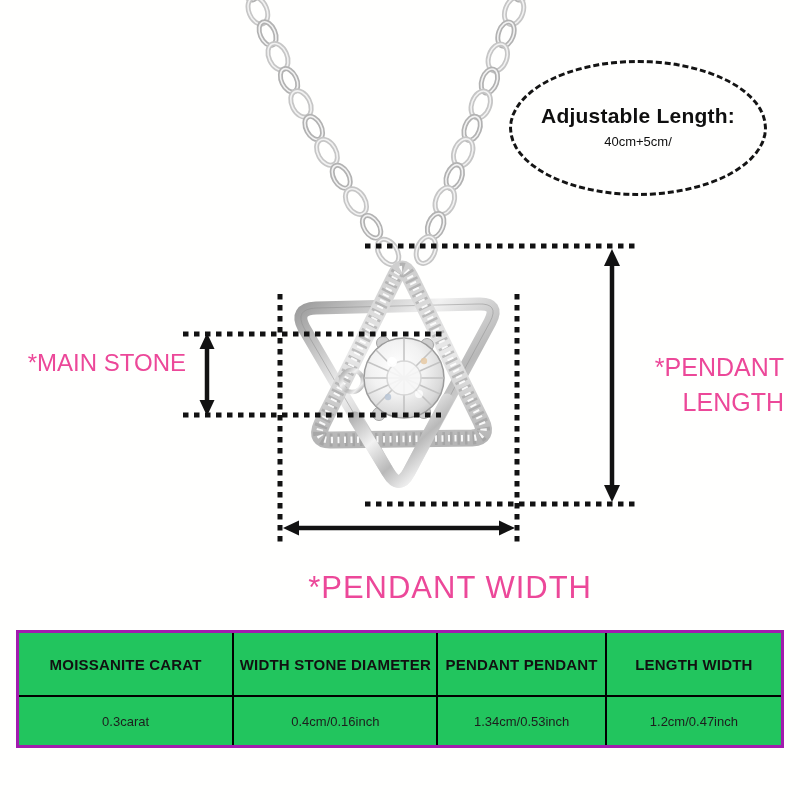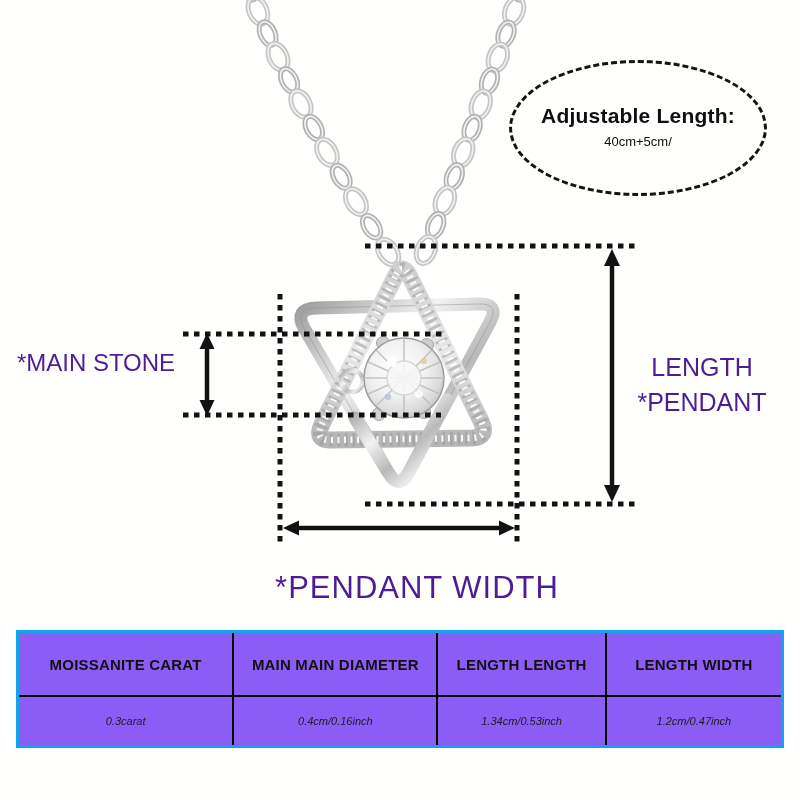--- a/index.html
+++ b/index.html
@@ -13,37 +13,37 @@
   #adjustable-badge{
     left:509px;top:60px;width:252px;height:130px;
     border:3px dashed #141414;border-radius:50%;
     display:flex;flex-direction:column;align-items:center;justify-content:center;
     text-align:center;color:#0f0f0f;background:transparent;
   }
   #adjustable-badge .t1{font-weight:700;font-size:21px;line-height:27px;letter-spacing:.2px;}
   #adjustable-badge .t2{font-size:13px;line-height:25px;}
   
   .measure-label{
-    text-align:center;color:#4c1d95;font-weight:400;
+    text-align:right;color:#ec4899;font-weight:400;
   }
   #label-main-stone{left:6px;top:345px;width:180px;font-size:24px;line-height:35px;}
   #label-pendant-length{left:620px;top:350px;width:164px;font-size:25px;line-height:35px;}
   #label-pendant-width{left:242px;top:570px;width:350px;font-size:31px;line-height:36px;letter-spacing:1px;}
   
   #spec-table-wrap{left:16px;top:630px;width:768px;}
   table.spec{
-    width:100%;border-collapse:collapse;background:#8b5cf6;
-    border:3px solid #0ea5e9;table-layout:fixed;
+    width:100%;border-collapse:collapse;background:#22c55e;
+    border:3px solid #a21caf;table-layout:fixed;
   }
   table.spec th, table.spec td{
     border:2px solid #000;text-align:center;vertical-align:middle;
     color:#111;padding:0 4px;
   }
   table.spec th{height:62px;font-size:15px;font-weight:700;letter-spacing:.2px;}
-  table.spec td{height:48px;font-size:11px;font-weight:400;color:#1d1d1d;font-style:italic;}
+  table.spec td{height:48px;font-size:13px;font-weight:400;color:#1d1d1d;}
   col.c1{width:28.2%;} col.c2{width:26.7%;} col.c3{width:22%;} col.c4{width:23.1%;}
 </style>
 </head>
 <body>
 
 <div id="stage">
 
   <svg id="scene-svg" viewBox="0 0 800 800" xmlns="http://www.w3.org/2000/svg">
     <defs>
       <linearGradient id="silverBand" x1="0" y1="0" x2="1" y2="1">
@@ -187,38 +187,38 @@
 
   <div id="adjustable-badge" class="abs">
     <div class="t1">Adjustable Length:</div>
     <div class="t2">40cm+5cm/</div>
   </div>
 
   <div id="label-main-stone" class="abs measure-label">
     <div>*MAIN STONE</div>
   </div>
   <div id="label-pendant-length" class="abs measure-label">
+    <div>*PENDANT</div>
     <div>LENGTH</div>
-    <div>*PENDANT</div>
   </div>
   <div id="label-pendant-width" class="abs measure-label">*PENDANT WIDTH</div>
 
   <div id="spec-table-wrap" class="abs">
     <table class="spec">
       <colgroup>
           <col class="c1">
           <col class="c2">
           <col class="c3">
           <col class="c4">
         </colgroup>
       <tbody>
           <tr>
         <th>MOISSANITE CARAT</th>
-        <th>MAIN MAIN DIAMETER</th>
-        <th>LENGTH LENGTH</th>
+        <th>WIDTH STONE DIAMETER</th>
+        <th>PENDANT PENDANT</th>
         <th>LENGTH WIDTH</th>
       </tr>
       <tr>
         <td>0.3carat</td>
         <td>0.4cm/0.16inch</td>
         <td>1.34cm/0.53inch</td>
         <td>1.2cm/0.47inch</td>
       </tr>
     </tbody>
       </table>

